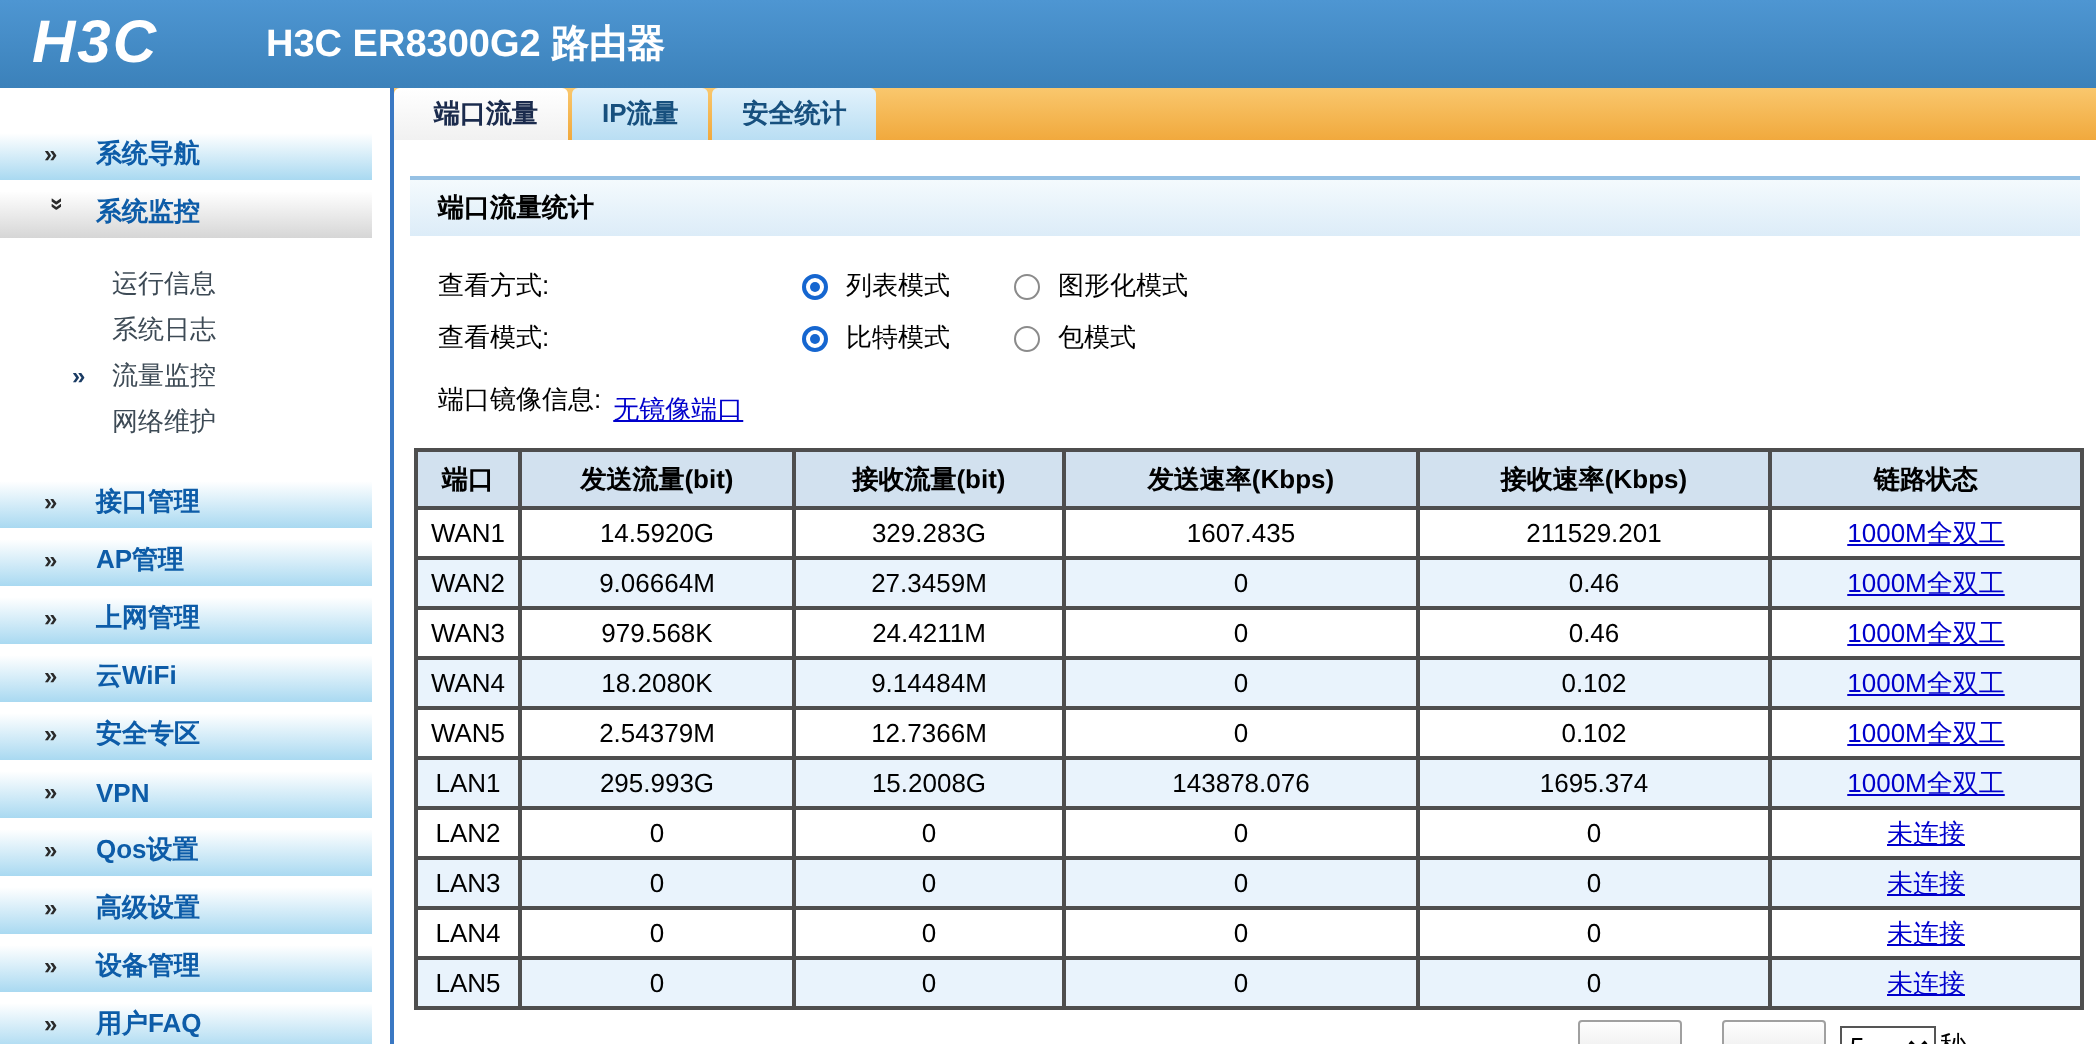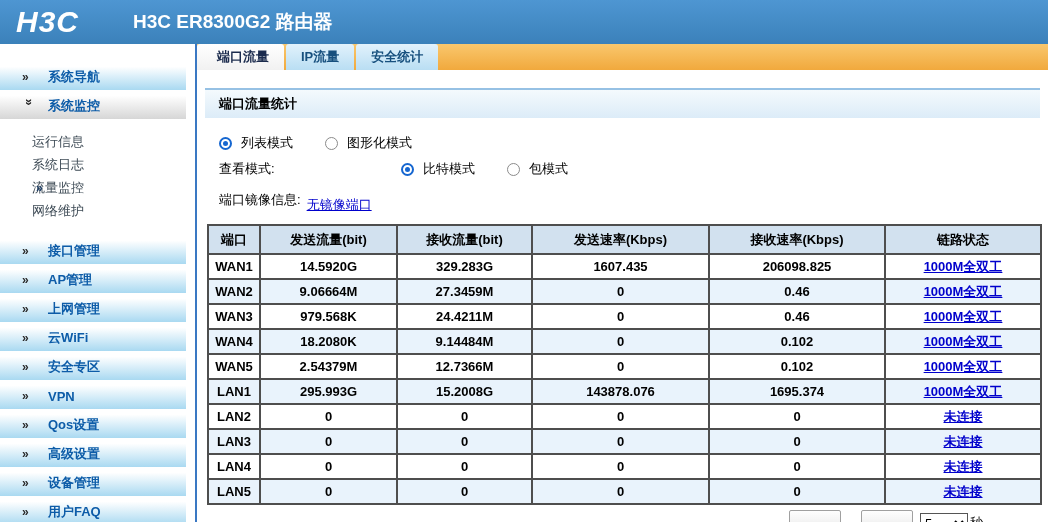--- a/index.html
+++ b/index.html
@@ -18,21 +18,21 @@
   .sidebar{width:197px;box-sizing:border-box;border-right:2px solid #3a78c3;
            padding-top:20px;background:#fff;flex:none;}
   .sb-bar{height:26px;margin:0 9px 3px 0;display:flex;align-items:center;cursor:pointer;
           background:linear-gradient(#ffffff 10%,#a9d9f1);}
   .sb-bar.expanded{background:linear-gradient(#ffffff 10%,#d6d6d6);}
   .sb-ico{margin-left:22px;width:18px;color:#2a2a2a;font-weight:bold;font-size:12px;
           letter-spacing:-3px;line-height:1;}
   .sb-bar.expanded .sb-ico{transform:rotate(90deg);transform-origin:40% 50%;}
   .sb-label{margin-left:8px;color:#0d5ca8;font-weight:bold;font-size:13px;}
   .sb-subs{padding:8px 0 16px 0;}
-  .sb-sub{height:23px;display:flex;align-items:center;padding-left:32px;position:relative;
+  .sb-sub{height:23px;display:flex;align-items:center;padding-left:56px;position:relative;
           color:#3d4a55;font-size:13px;cursor:pointer;}
   .sb-sub-arrow{position:absolute;left:36px;color:#1b3c64;font-weight:bold;font-size:12px;
                 letter-spacing:-2px;}
 
   .main{flex:1;display:flex;flex-direction:column;min-width:0;}
   .tabstrip{height:26px;background:linear-gradient(#f9c76d,#f1a93d);display:flex;flex:none;}
   .tab{padding:0 15px;line-height:26px;font-size:13px;font-weight:bold;color:#17507e;
        background:linear-gradient(#e2f2fc,#b9def3);border-radius:3px 3px 0 0;margin-right:2px;
        cursor:pointer;}
   .tab.active{background:linear-gradient(#ffffff,#f1f1f1);color:#1b2b4d;padding-left:20px;}
@@ -53,21 +53,21 @@
   .radio.sel::after{content:"";position:absolute;left:50%;top:50%;width:5px;height:5px;
          margin:-2.5px 0 0 -2.5px;background:#1566d0;border-radius:50%;}
   .mirror-row{padding-left:14px;font-size:13px;margin:3px 0 10px 0;display:flex;align-items:center;}
   a.link{color:#0000cc;text-decoration:underline;cursor:pointer;font-size:13px;margin-top:11px;}
   .mirror-row a.link{margin-left:6px;}
 
   table.traffic{border-collapse:collapse;margin-left:2px;table-layout:fixed;width:833px;}
   .traffic th,.traffic td{border:2px solid #4e4e4e;text-align:center;font-size:13px;padding:0;
          white-space:nowrap;overflow:hidden;}
   .traffic th{height:27px;background:#d2e1ef;font-weight:bold;color:#000;}
-  .traffic td{height:23px;background:#fff;color:#000;font-weight:bold;}
+  .traffic td{height:23px;background:#fff;color:#000;}
   .traffic tr.alt td{background:#e9f3fc;}
 
   .footer-controls{display:flex;justify-content:flex-end;align-items:center;
                    margin:5px 57px 0 0;}
   .btn{width:52px;height:21px;font-size:13px;color:#6b76d8;cursor:pointer;padding:12px;
        background:linear-gradient(#fefefe,#e5e5e5);border:1px solid #a0a0a0;border-radius:2px;
        font-family:"Liberation Sans",sans-serif;}
   .btn + .btn{margin-left:20px;}
   .interval-select{width:48px;height:21px;margin-left:7px;font-size:13px;border:1px solid #555;
        font-family:"Liberation Sans",sans-serif;background:#fff;}
@@ -156,20 +156,21 @@
           <div class="tab active">端口流量</div>
           <div class="tab">IP流量</div>
           <div class="tab">安全统计</div>
         </div>
 
       <div class="content">
         <div class="panel-header">端口流量统计</div>
 
         <div class="options" id="options">
             <div class="opt-row">
+              <span class="opt-label">查看方式:</span>
               <span class="choice">
                 <span class="radio sel"></span>
                 <span class="choice-label">列表模式</span>
               </span>
               <span class="choice">
                 <span class="radio"></span>
                 <span class="choice-label">图形化模式</span>
               </span>
             </div>
             <div class="opt-row">
@@ -208,21 +209,21 @@
                 <th>接收速率(Kbps)</th>
                 <th>链路状态</th>
               </tr>
             </thead>
           <tbody id="tbody">
               <tr>
                 <td>WAN1</td>
                 <td>14.5920G</td>
                 <td>329.283G</td>
                 <td>1607.435</td>
-                <td>206098.825</td>
+                <td>211529.201</td>
                 <td><a class="link">1000M全双工</a></td>
               </tr>
               <tr class="alt">
                 <td>WAN2</td>
                 <td>9.06664M</td>
                 <td>27.3459M</td>
                 <td>0</td>
                 <td>0.46</td>
                 <td><a class="link">1000M全双工</a></td>
               </tr>

